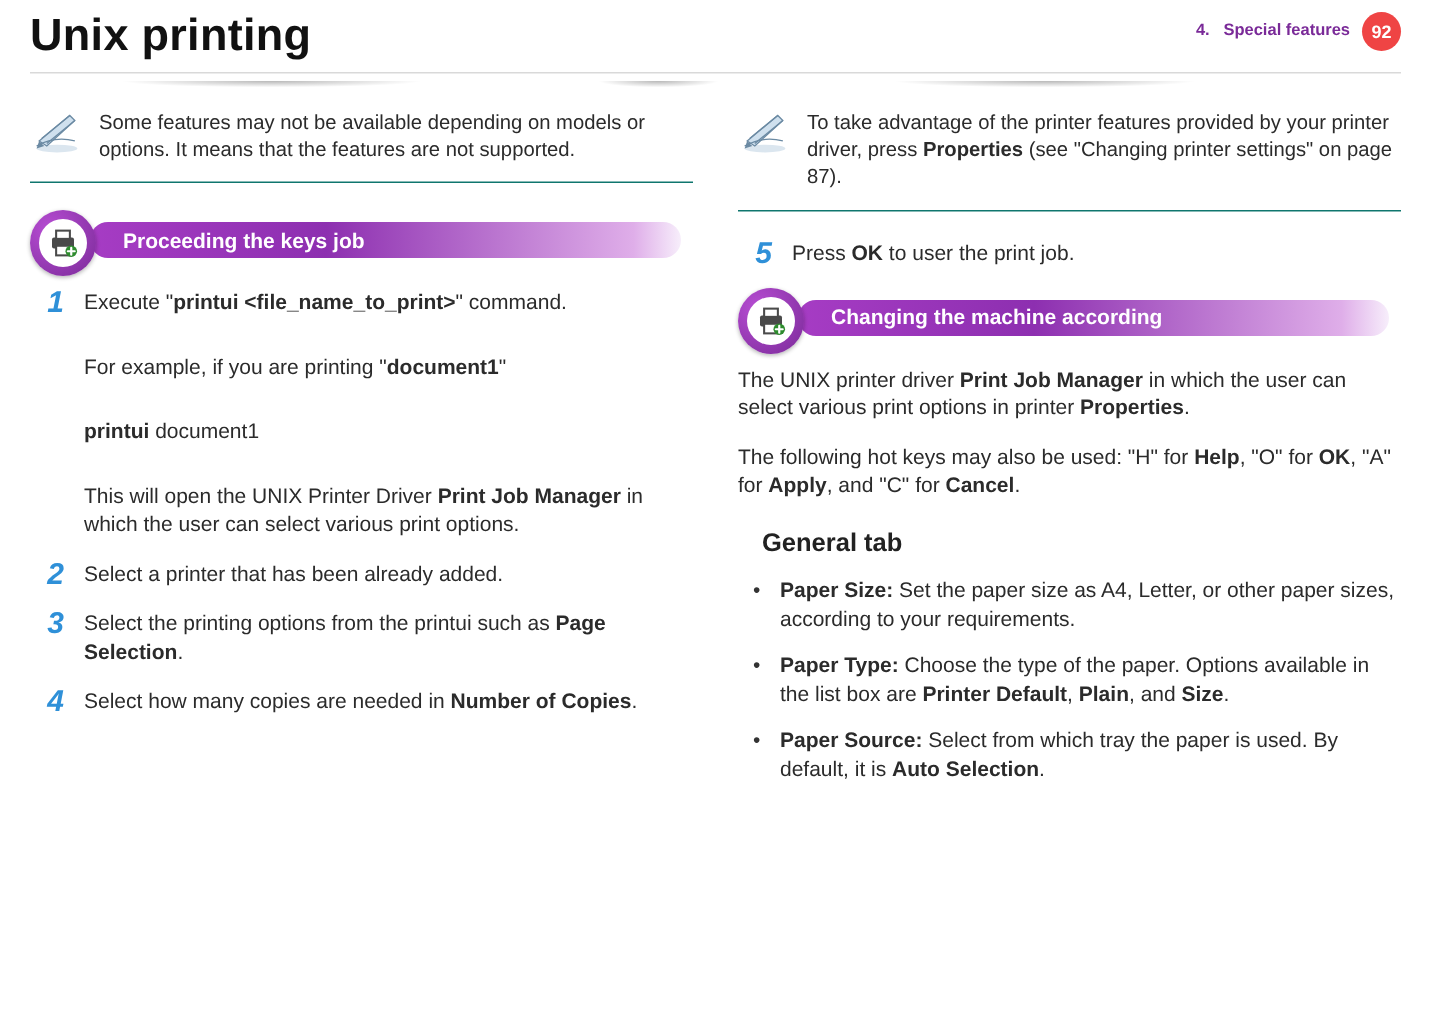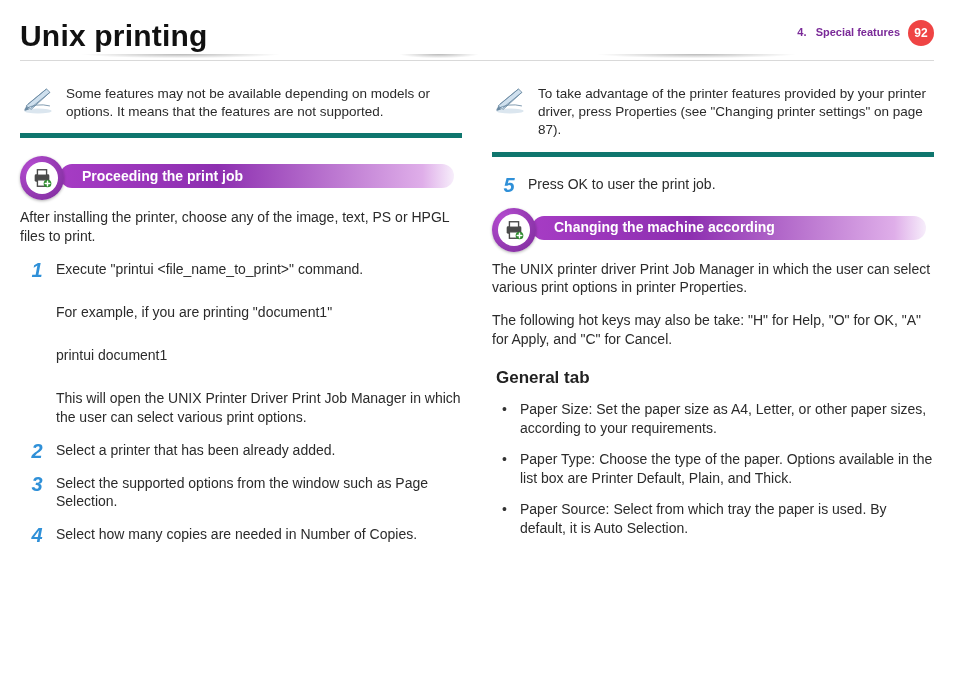--- a/index.html
+++ b/index.html
@@ -9,21 +9,21 @@
     font-family: "Segoe UI", "Myriad Pro", Arial, sans-serif;
     color: #222;
     -webkit-font-smoothing: antialiased;
     width: 954px;
   }
   .page {
     position: relative;
     width: 954px;
     height: 675px;
     box-sizing: border-box;
-    padding: 12px 20px 0 20px;
+    padding: 0 20px 0 20px;
   }
   .header {
     position: relative;
     height: 48px;
   }
   .title {
     font-size: 30px;
     font-weight: 700;
     color: #111;
     letter-spacing: 0.2px;
@@ -84,21 +84,21 @@
     gap: 30px;
     margin-top: 22px;
   }
   .col {
     flex: 1 1 0;
     font-size: 14px;
     line-height: 1.35;
     color: #2b2b2b;
   }
   .note-box {
-    border-bottom: 5px solid #0f766e;
+    border-bottom: 1px solid #0f766e;
     padding: 2px 0 12px 0;
     margin-bottom: 18px;
     display: flex;
     gap: 10px;
   }
   .note-icon {
     flex: 0 0 auto;
     width: 36px;
     height: 30px;
     display: flex;
@@ -171,26 +171,26 @@
     font-size: 20px;
     font-weight: 700;
     color: #2f90d8;
     font-style: italic;
     width: 22px;
     text-align: center;
   }
   .sub {
     margin-top: 24px;
   }
-  .b { font-weight: 400; text-align: right; }
+  .b { font-weight: 700; text-align: right; }
   .h3 {
     font-size: 17px;
     font-weight: 700;
     color: #222;
-    margin: 18px 0 10px 4px;
+    margin: 18px 0 10px 16px;
   }
   .bullets {
     list-style: none;
     padding: 0;
     margin: 0;
   }
   .bullets li {
     position: relative;
     padding-left: 28px;
     margin-bottom: 12px;
@@ -238,35 +238,34 @@
             <path d="M6 24 L10 28 L4 30 Z" fill="#6b8aa3"></path>
             <path d="M8 22 L30 4" stroke="#6b8aa3" stroke-width="1"></path>
             <path d="M12 26 L34 8" stroke="#6b8aa3" stroke-width="1"></path>
             <path d="M4 28 Q18 20 34 24" fill="none" stroke="#6b8aa3" stroke-width="1"></path>
           </svg>
         </div>
         <div class="note-text">Some features may not be available depending on models or options. It means that the features are not supported.</div>
       </div>
 
       <div class="section-head">
-        <div class="section-pill">Proceeding the print job</div>
+        <div class="section-pill">Proceeding the keys job</div>
         <div class="section-icon">
           <div class="inner">
             <svg width="22" height="22" viewBox="0 0 24 24">
               <rect x="4" y="8" width="16" height="8" rx="1.5" fill="#4a4a4a"></rect>
               <rect x="7" y="3" width="10" height="6" fill="#fff" stroke="#4a4a4a" stroke-width="1.5"></rect>
               <rect x="7" y="14" width="10" height="7" fill="#fff" stroke="#4a4a4a" stroke-width="1.5"></rect>
               <circle cx="18" cy="18" r="4.2" fill="#2e8b2e"></circle>
               <path d="M18 15.5 v5 M15.5 18 h5" stroke="#fff" stroke-width="1.6" stroke-linecap="round"></path>
             </svg>
           </div>
         </div>
       </div>
 
-      <div class="para">After installing the printer, choose any of the image, text, PS or HPGL files to print.</div>
 
       <ol class="steps">
         <li>
           <span class="num">1</span>
           <div>
             <span>Execute "</span><span class="b">printui &lt;file_name_to_print&gt;</span><span>" command.</span>
           </div>
           <div class="sub">
             <span>For example, if you are printing "</span><span class="b">document1</span><span>"</span>
           </div>
@@ -276,21 +275,21 @@
           <div class="sub">
             <span>This will open the UNIX Printer Driver </span><span class="b">Print Job Manager</span><span> in which the user can select various print options.</span>
           </div>
         </li>
         <li>
           <span class="num">2</span>
           <span>Select a printer that has been already added.</span>
         </li>
         <li>
           <span class="num">3</span>
-          <span>Select the supported options from the window such as </span><span class="b">Page Selection</span><span>.</span>
+          <span>Select the printing options from the printui such as </span><span class="b">Page Selection</span><span>.</span>
         </li>
         <li>
           <span class="num">4</span>
           <span>Select how many copies are needed in </span><span class="b">Number of Copies</span><span>.</span>
         </li>
       </ol>
 
     </div>
 
     <div class="col">
@@ -331,31 +330,31 @@
             </svg>
           </div>
         </div>
       </div>
 
       <div class="para">
         <span>The UNIX printer driver </span><span class="b">Print Job Manager</span><span> in which the user can select various print options in printer </span><span class="b">Properties</span><span>.</span>
       </div>
 
       <div class="para">
-        <span>The following hot keys may also be take: "H" for </span><span class="b">Help</span><span>, "O" for </span><span class="b">OK</span><span>, "A" for </span><span class="b">Apply</span><span>, and "C" for </span><span class="b">Cancel</span><span>.</span>
+        <span>The following hot keys may also be used: "H" for </span><span class="b">Help</span><span>, "O" for </span><span class="b">OK</span><span>, "A" for </span><span class="b">Apply</span><span>, and "C" for </span><span class="b">Cancel</span><span>.</span>
       </div>
 
       <div class="h3">General tab</div>
 
       <ul class="bullets">
         <li>
           <span class="b">Paper Size:</span><span> Set the paper size as A4, Letter, or other paper sizes, according to your requirements.</span>
         </li>
         <li>
-          <span class="b">Paper Type:</span><span> Choose the type of the paper. Options available in the list box are </span><span class="b">Printer Default</span><span>, </span><span class="b">Plain</span><span>, and </span><span class="b">Thick</span><span>.</span>
+          <span class="b">Paper Type:</span><span> Choose the type of the paper. Options available in the list box are </span><span class="b">Printer Default</span><span>, </span><span class="b">Plain</span><span>, and </span><span class="b">Size</span><span>.</span>
         </li>
         <li>
           <span class="b">Paper Source:</span><span> Select from which tray the paper is used. By default, it is </span><span class="b">Auto Selection</span><span>.</span>
         </li>
       </ul>
 
     </div>
 
   </div>
 </div>

